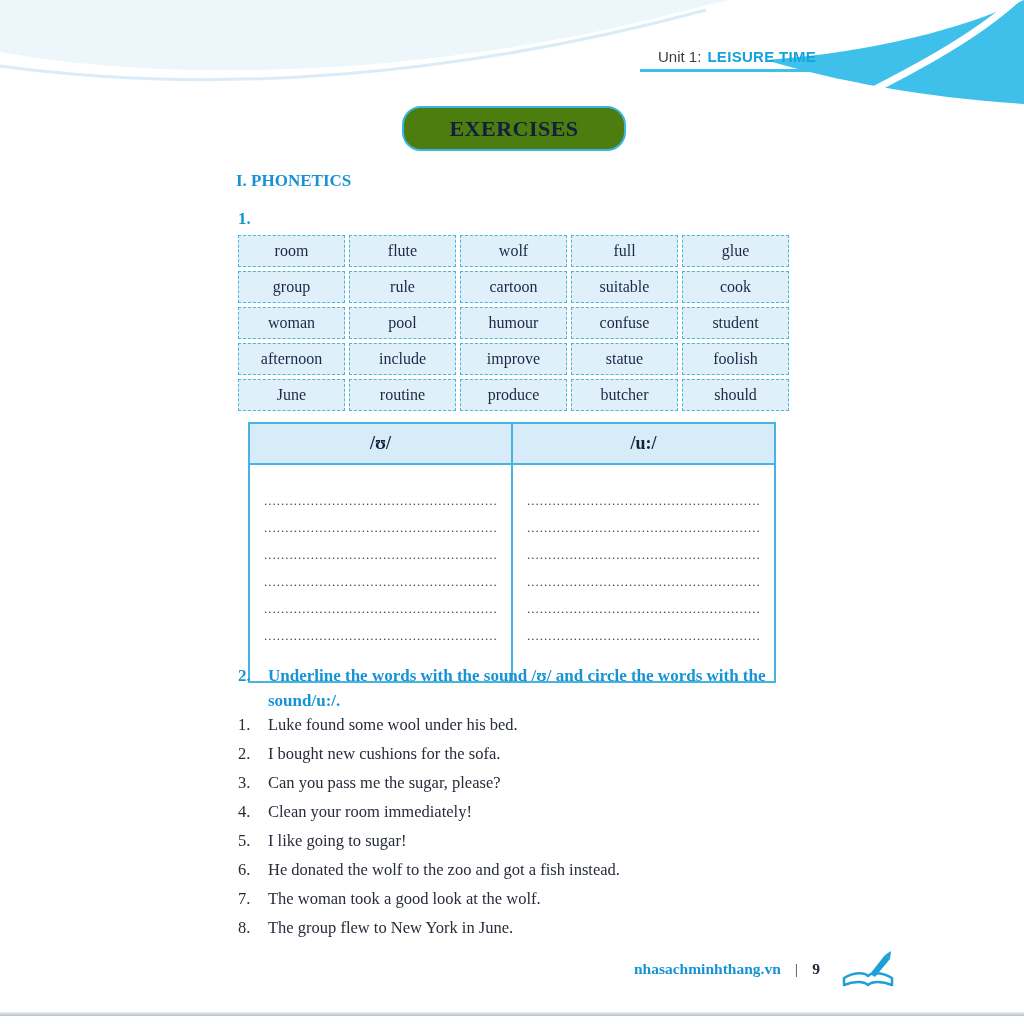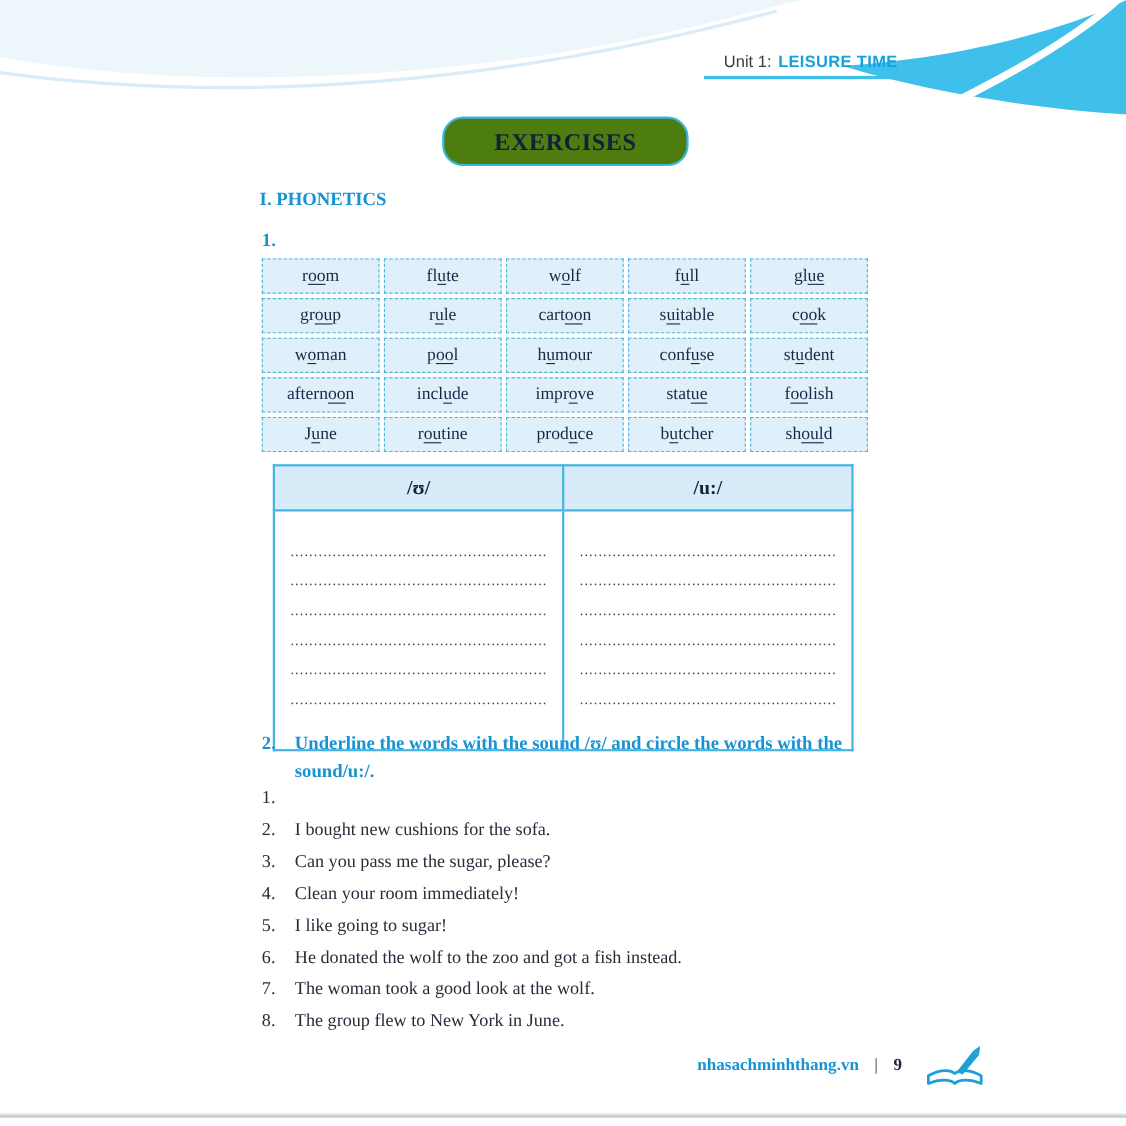--- a/index.html
+++ b/index.html
@@ -26,21 +26,21 @@
   .q .qnum{width:30px;flex:0 0 30px;}
   .q1{left:238px;top:206px;width:552px;}
   .q2{left:238px;top:663px;width:552px;}
 
   
   .word-table{position:absolute;left:238px;top:235px;width:551px;
     display:grid;grid-template-columns:repeat(5,1fr);gap:4px;}
   .word-cell{height:30px;border:1.5px dashed #4ab5e3;background:#e0f0fa;
     display:flex;align-items:center;justify-content:center;
     font-size:16px;color:#1b2745;}
-  .word-cell .ul{text-decoration:underline;text-underline-offset:3px;text-decoration-thickness:1px;}
+  .word-cell .ul{text-underline-offset:3px;text-decoration-thickness:1px;}
 
   
   .sound-table{position:absolute;left:248px;top:422px;width:528px;
     border-collapse:collapse;table-layout:fixed;}
   .sound-table th{height:37px;background:#d7ecf8;border:2px solid #45b4e2;
     font-size:18px;font-weight:bold;color:#15213d;}
   .sound-table td{border:2px solid #45b4e2;vertical-align:top;
     padding:22px 14px 12px 14px;height:182px;background:#ffffff;}
   .dot-line{height:27px;line-height:27px;overflow:hidden;white-space:nowrap;
     color:#40464f;font-size:13px;letter-spacing:1px;}
@@ -249,20 +249,21 @@
     </table>
 
   <div class="q q2">
     <span class="qnum">2.</span>
     <span class="qtext">Underline the words with the sound /ʊ/ and circle the words with the sound/u:/.</span>
   </div>
 
   <div class="sentence-list" id="sentence-list">
       <div class="sentence">
         <span class="snum">1.</span>
+        <span class="stext">Luke found some wool under his bed.</span>
       </div>
       <div class="sentence">
         <span class="snum">2.</span>
         <span class="stext">I bought new cushions for the sofa.</span>
       </div>
       <div class="sentence">
         <span class="snum">3.</span>
         <span class="stext">Can you pass me the sugar, please?</span>
       </div>
       <div class="sentence">

